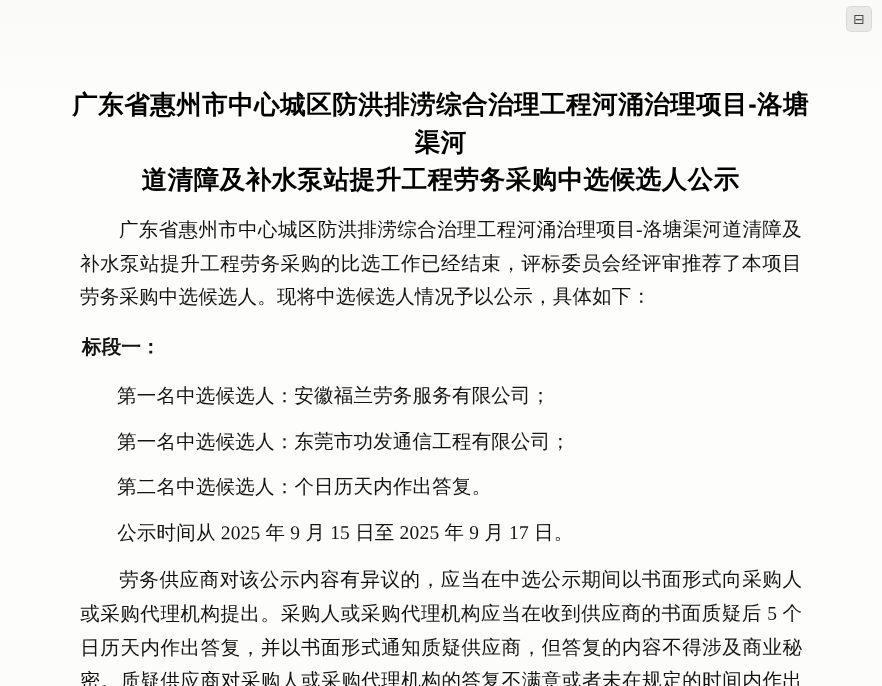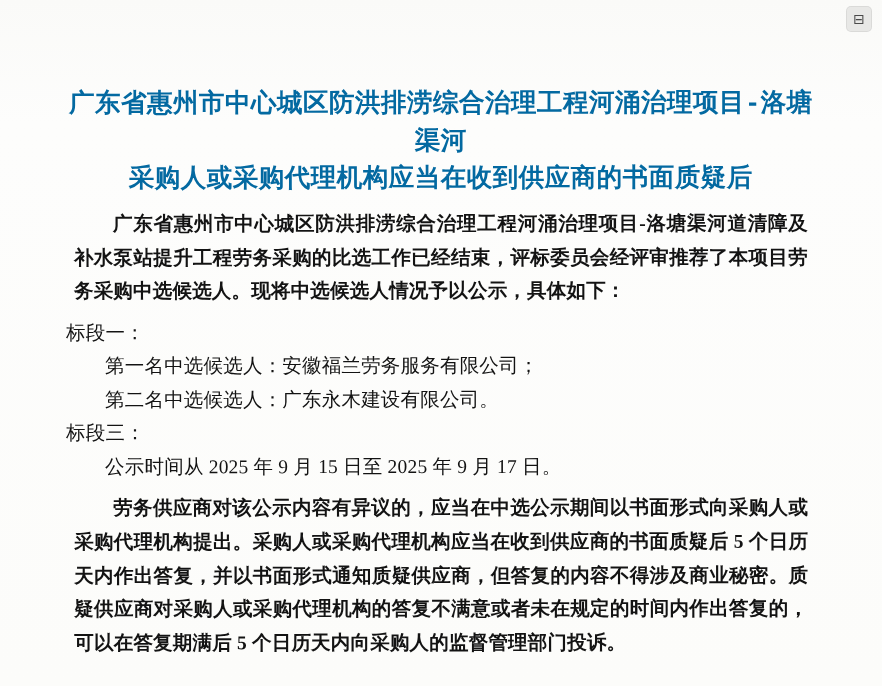--- a/index.html
+++ b/index.html
@@ -48,80 +48,80 @@
   }
   .doc {
     position: absolute;
     left: 0;
     right: 0;
     top: 0;
     padding: 86px 66px 0 66px;
     box-sizing: border-box;
   }
   .title {
-    font-family: Liberation Mono, monospace;
+    font-family: Liberation Sans, sans-serif;
     font-weight: bold;
     font-size: 25.5px;
     line-height: 1.48;
     text-align: center;
     letter-spacing: 0.5px;
     margin: 0 0 6px 0;
-    color: #0369a1;
+    color: #000000;
   }
   .title .line2 {
     display: block;
   }
   .body-text {
     font-size: 19.5px;
     line-height: 1.72;
     letter-spacing: 0.2px;
     text-align: justify;
     text-justify: inter-ideograph;
     color: #131313;
   }
   p.para {
-    margin: 8px;
+    margin: 14px;
     text-indent: 2em;
-    font-weight: bold;
   }
   p.indent1 {
-    margin: 0;
+    margin: 12px;
     text-indent: 2em;
   }
   .section-label {
-    margin: 0;
+    margin: 16px;
     text-indent: 0;
+    font-weight: bold;
   }
   
   .doc { transform: rotate(-0.05deg); }
 </style>
 </head>
 <body>
 
 <div class="page">
 
   <div class="corner-icon">⊟</div>
 
   <div class="doc">
 
     <h1 class="title">
       <span class="line1">广东省惠州市中心城区防洪排涝综合治理工程河涌治理项目-洛塘渠河</span>
-      <span class="line2">采购人或采购代理机构应当在收到供应商的书面质疑后</span>
+      <span class="line2">道清障及补水泵站提升工程劳务采购中选候选人公示</span>
     </h1>
 
     <div class="body-text">
 
       <p class="para">广东省惠州市中心城区防洪排涝综合治理工程河涌治理项目-洛塘渠河道清障及补水泵站提升工程劳务采购的比选工作已经结束，评标委员会经评审推荐了本项目劳务采购中选候选人。现将中选候选人情况予以公示，具体如下：</p>
 
       <p class="section-label">标段一：</p>
       <p class="indent1">第一名中选候选人：安徽福兰劳务服务有限公司；</p>
 
-      <p class="indent1">第二名中选候选人：广东永木建设有限公司。</p>
+      <p class="indent1">第一名中选候选人：东莞市功发通信工程有限公司；</p>
+      <p class="indent1">第二名中选候选人：个日历天内作出答复。</p>
 
-      <p class="section-label">标段三：</p>
 
       <p class="indent1">公示时间从 2025 年 9 月 15 日至 2025 年 9 月 17 日。</p>
 
       <p class="para">劳务供应商对该公示内容有异议的，应当在中选公示期间以书面形式向采购人或采购代理机构提出。采购人或采购代理机构应当在收到供应商的书面质疑后 5 个日历天内作出答复，并以书面形式通知质疑供应商，但答复的内容不得涉及商业秘密。质疑供应商对采购人或采购代理机构的答复不满意或者未在规定的时间内作出答复的，可以在答复期满后 5 个日历天内向采购人的监督管理部门投诉。</p>
 
     </div>
   </div>
 </div>
 
 </body></html>

